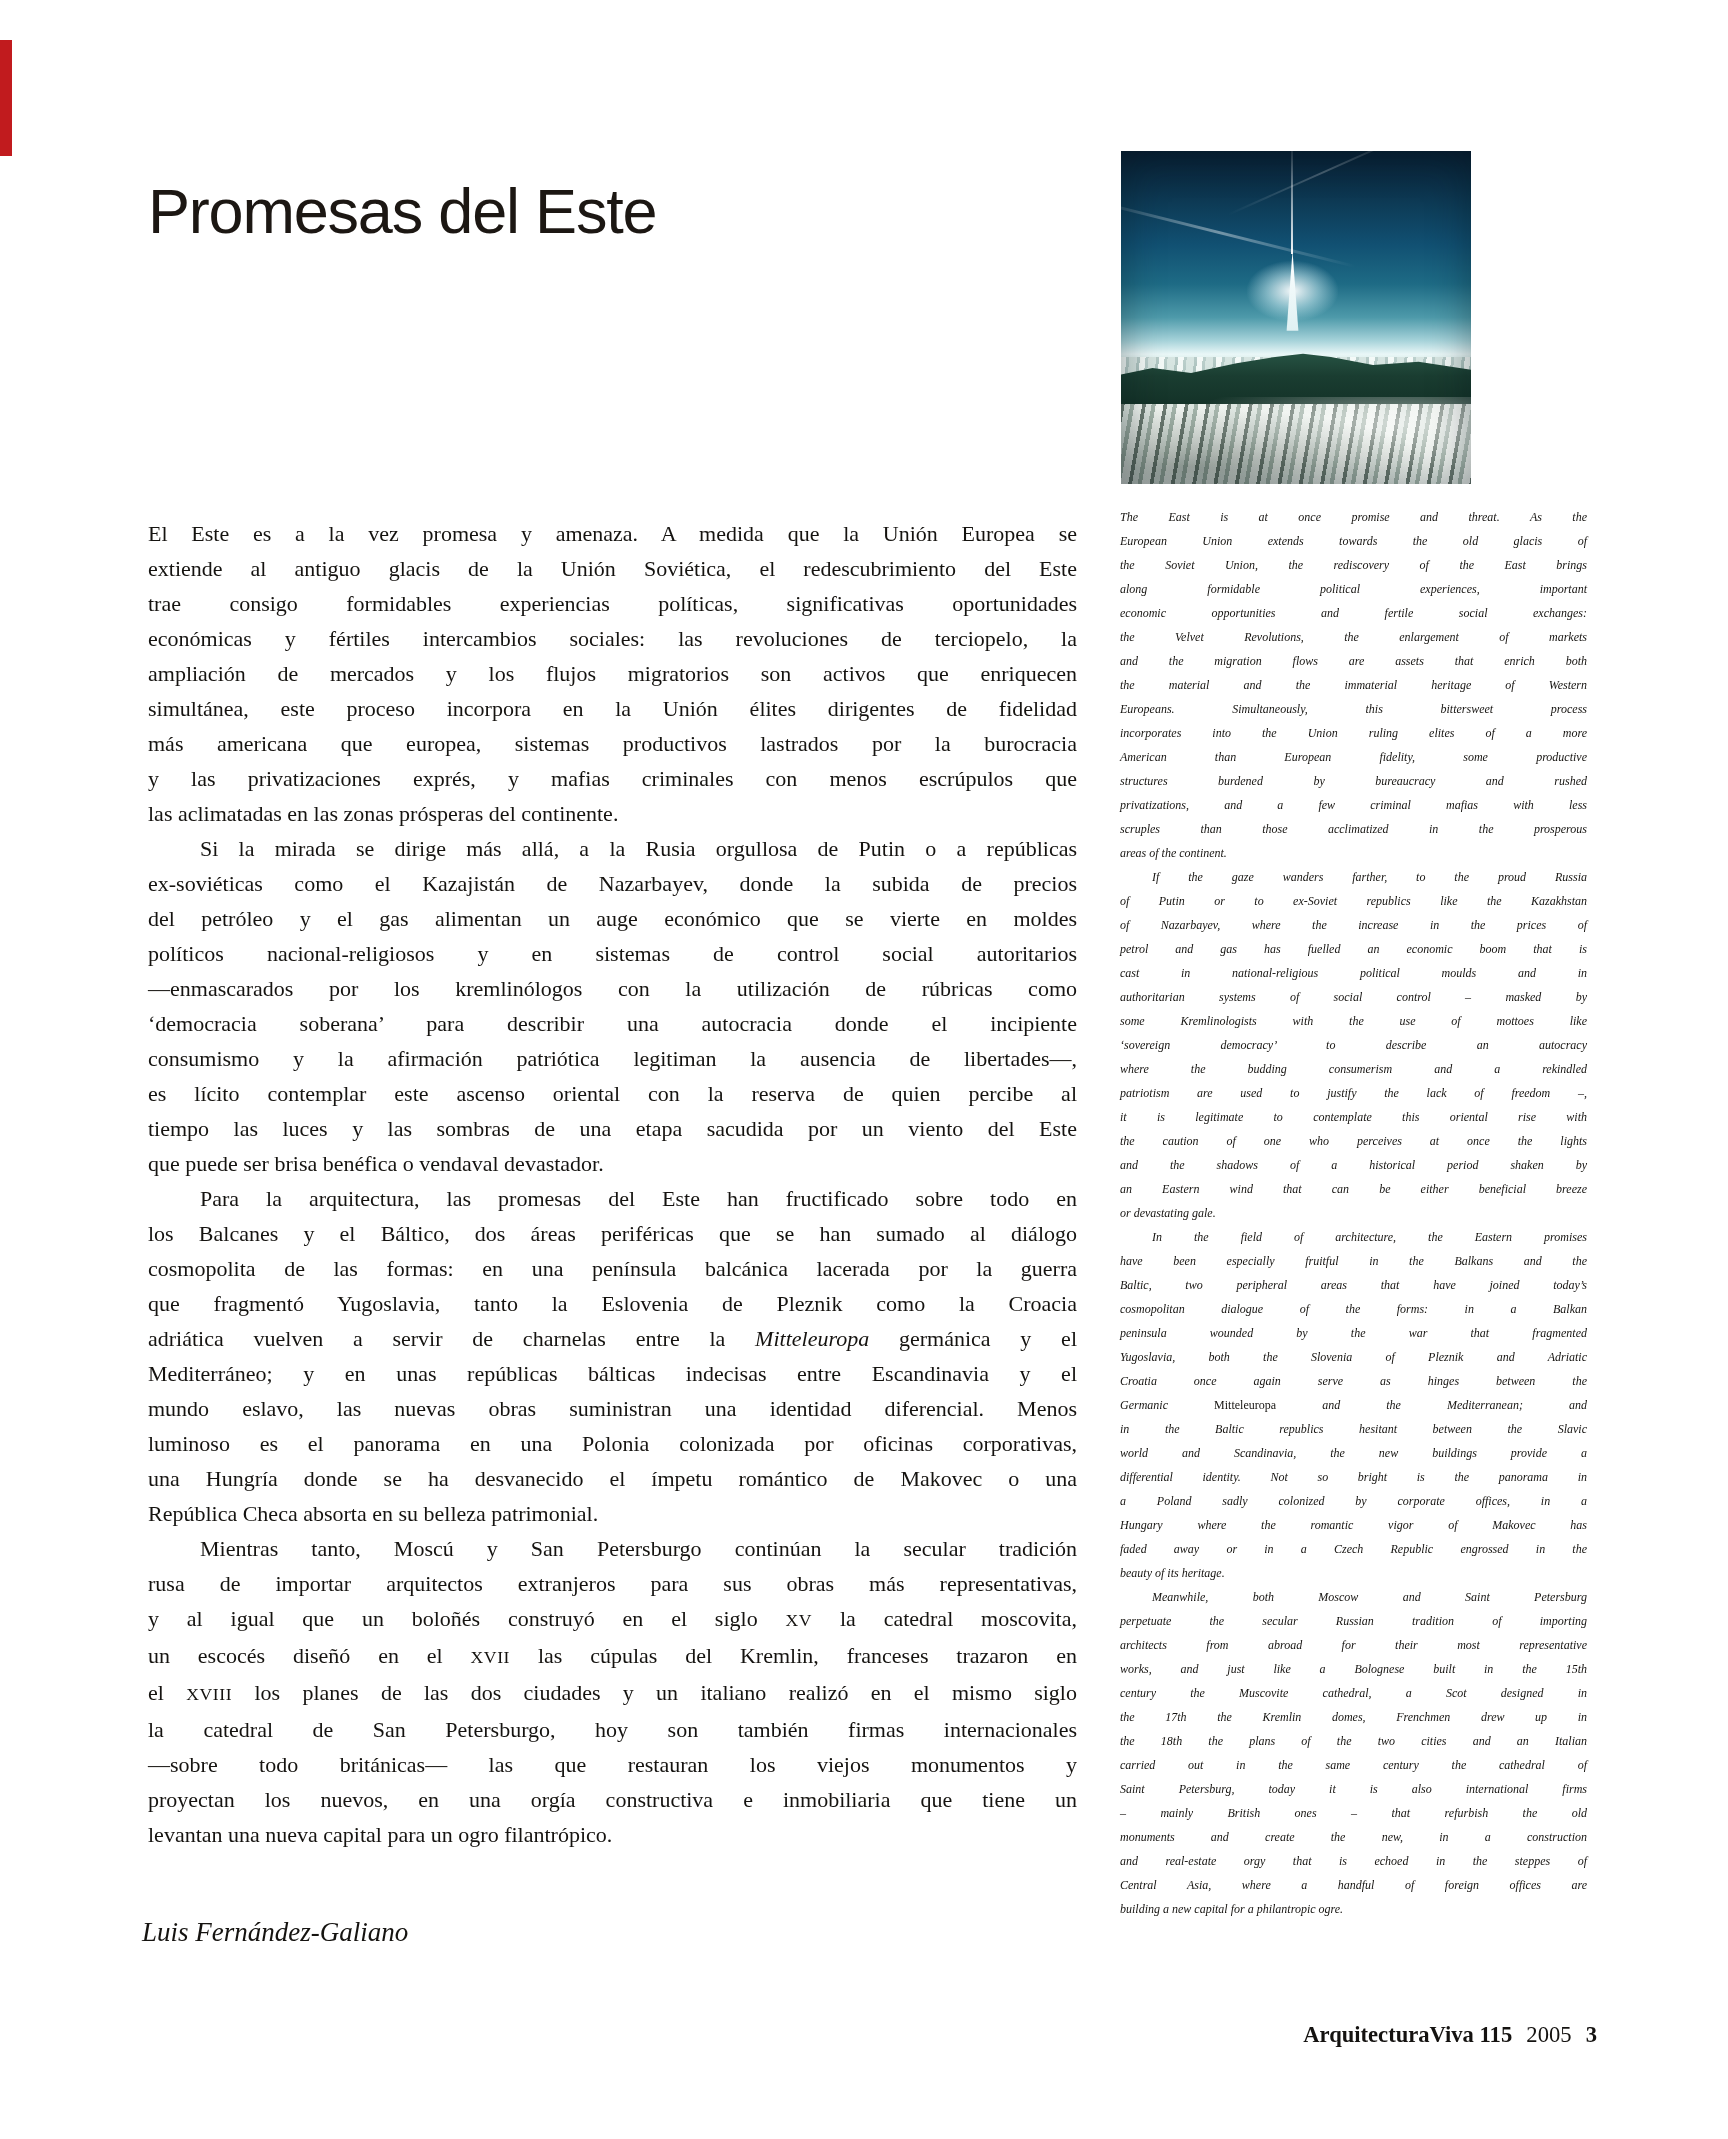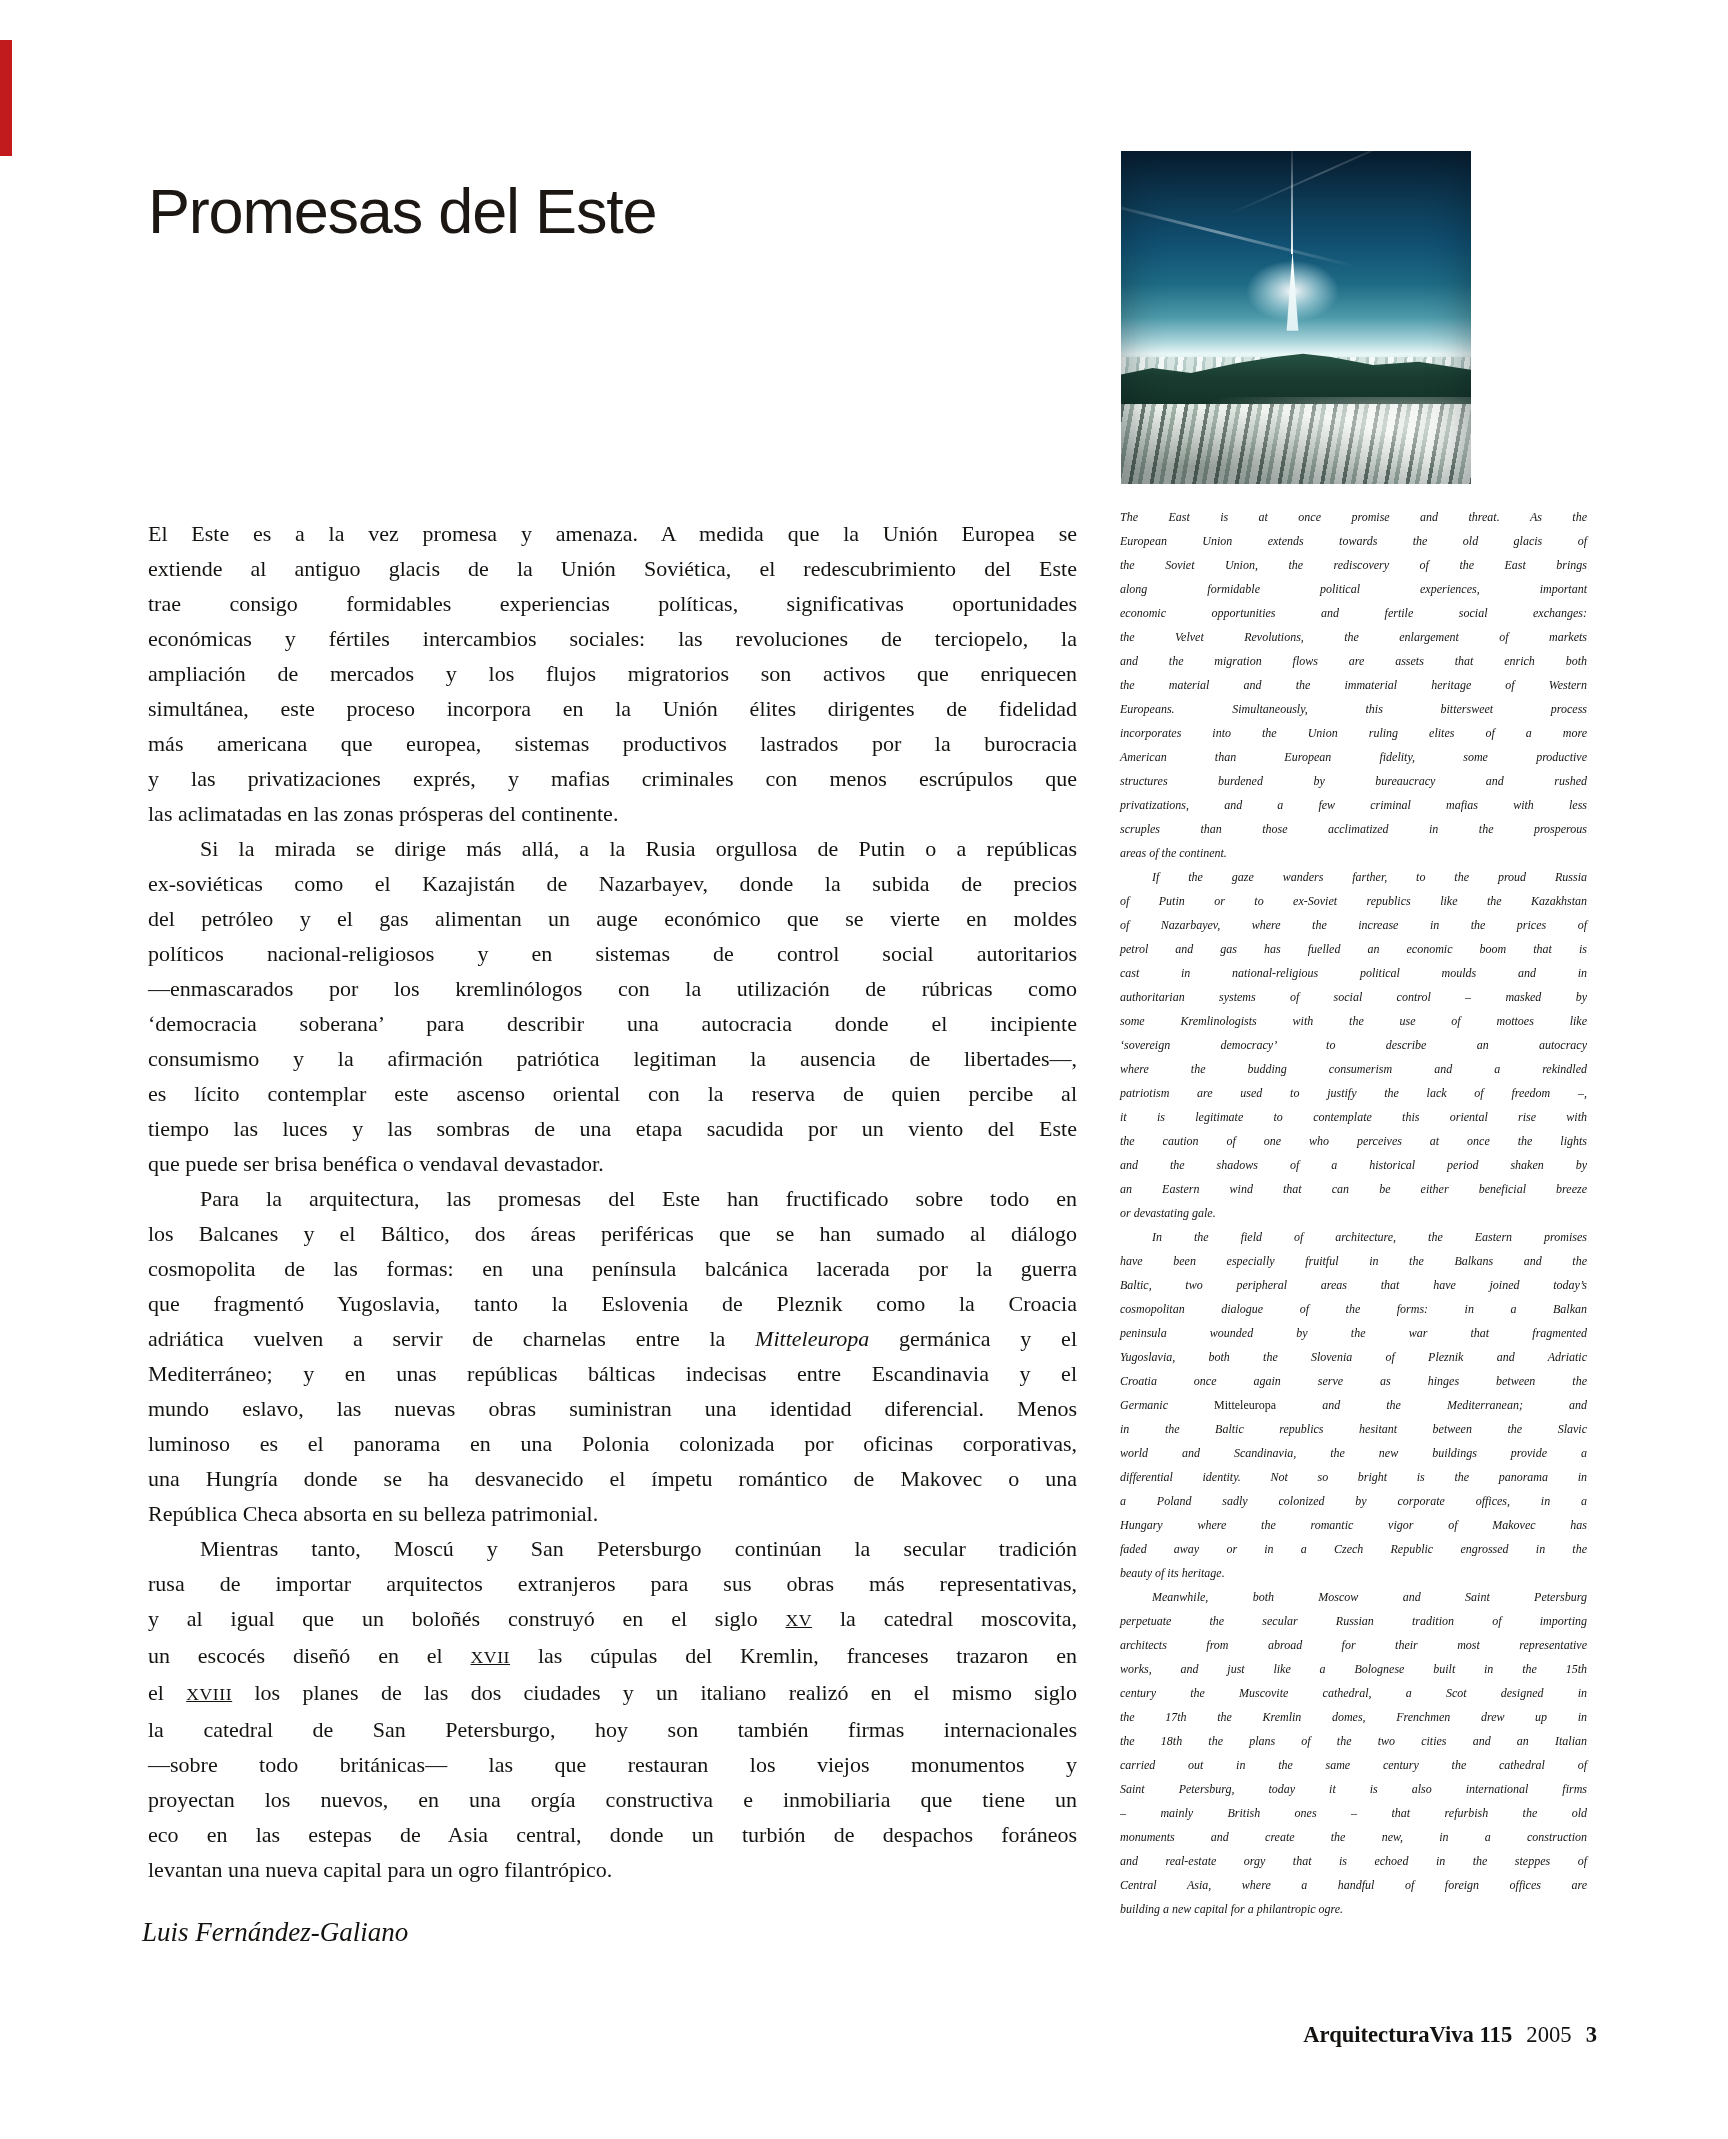--- a/index.html
+++ b/index.html
@@ -59,21 +59,21 @@
   
   .col{position:absolute;}
   .col-es{left:148px;top:516px;width:929px;font-size:22px;line-height:35px;}
   .col-en{left:1120px;top:505px;width:467px;font-size:12px;line-height:24px;font-style:italic;}
   .ln{text-align:justify;text-align-last:justify;}
   .ln.last{text-align-last:left;}
   .col-es .ln.first{text-indent:52px;}
   .col-en .ln.first{text-indent:32px;}
   .col-es .swap{font-style:italic;}
   .col-en .swap{font-style:normal;}
-  .sc{font-size:0.8em;letter-spacing:0.6px;text-decoration:underline;}
+  .sc{font-size:0.8em;letter-spacing:0.6px;}
 
   .signature{
     position:absolute;left:142px;top:1915px;width:929px;
     text-align:left;font-style:italic;font-size:27px;line-height:35px;
   }
 
   .footer{
     position:absolute;right:132px;top:2023px;
     font-size:22.6px;line-height:1.1;white-space:nowrap;color:#141210;
   }
@@ -140,21 +140,20 @@
     </div>
     <div>
       <div class="ln first">Mientras tanto, Moscú y San Petersburgo continúan la secular tradición</div>
       <div class="ln">rusa de importar arquitectos extranjeros para sus obras más representativas,</div>
       <div class="ln">y al igual que un boloñés construyó en el siglo <span class="sc">XV</span> la catedral moscovita,</div>
       <div class="ln">un escocés diseñó en el <span class="sc">XVII</span> las cúpulas del Kremlin, franceses trazaron en</div>
       <div class="ln">el <span class="sc">XVIII</span> los planes de las dos ciudades y un italiano realizó en el mismo siglo</div>
       <div class="ln">la catedral de San Petersburgo, hoy son también firmas internacionales</div>
       <div class="ln">—sobre todo británicas— las que restauran los viejos monumentos y</div>
       <div class="ln">proyectan los nuevos, en una orgía constructiva e inmobiliaria que tiene un</div>
-      <div class="ln">eco en las estepas de Asia central, donde un turbión de despachos foráneos</div>
       <div class="ln last">levantan una nueva capital para un ogro filantrópico.</div>
     </div>
   </div>
 
 <div class="col col-en">
     <div>
       <div class="ln">The East is at once promise and threat. As the</div>
       <div class="ln">European Union extends towards the old glacis of</div>
       <div class="ln">the Soviet Union, the rediscovery of the East brings</div>
       <div class="ln">along formidable political experiences, important</div>

